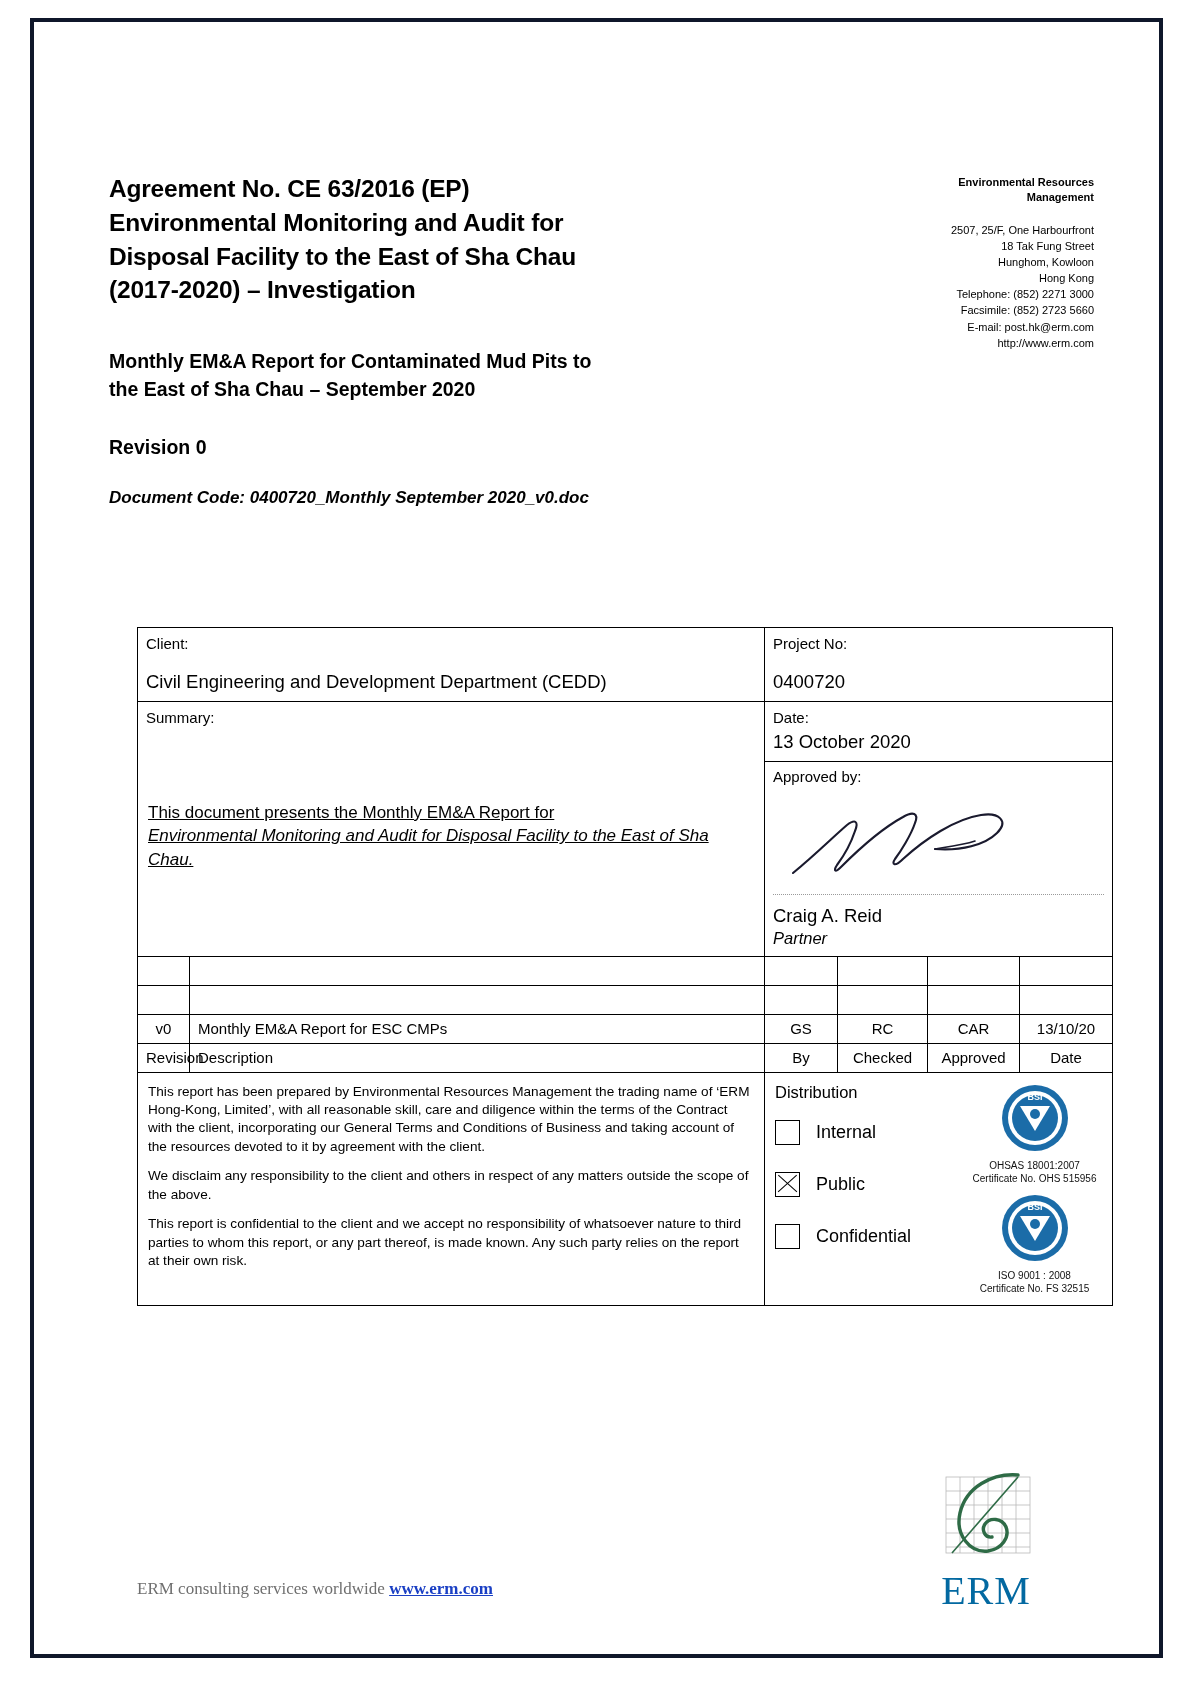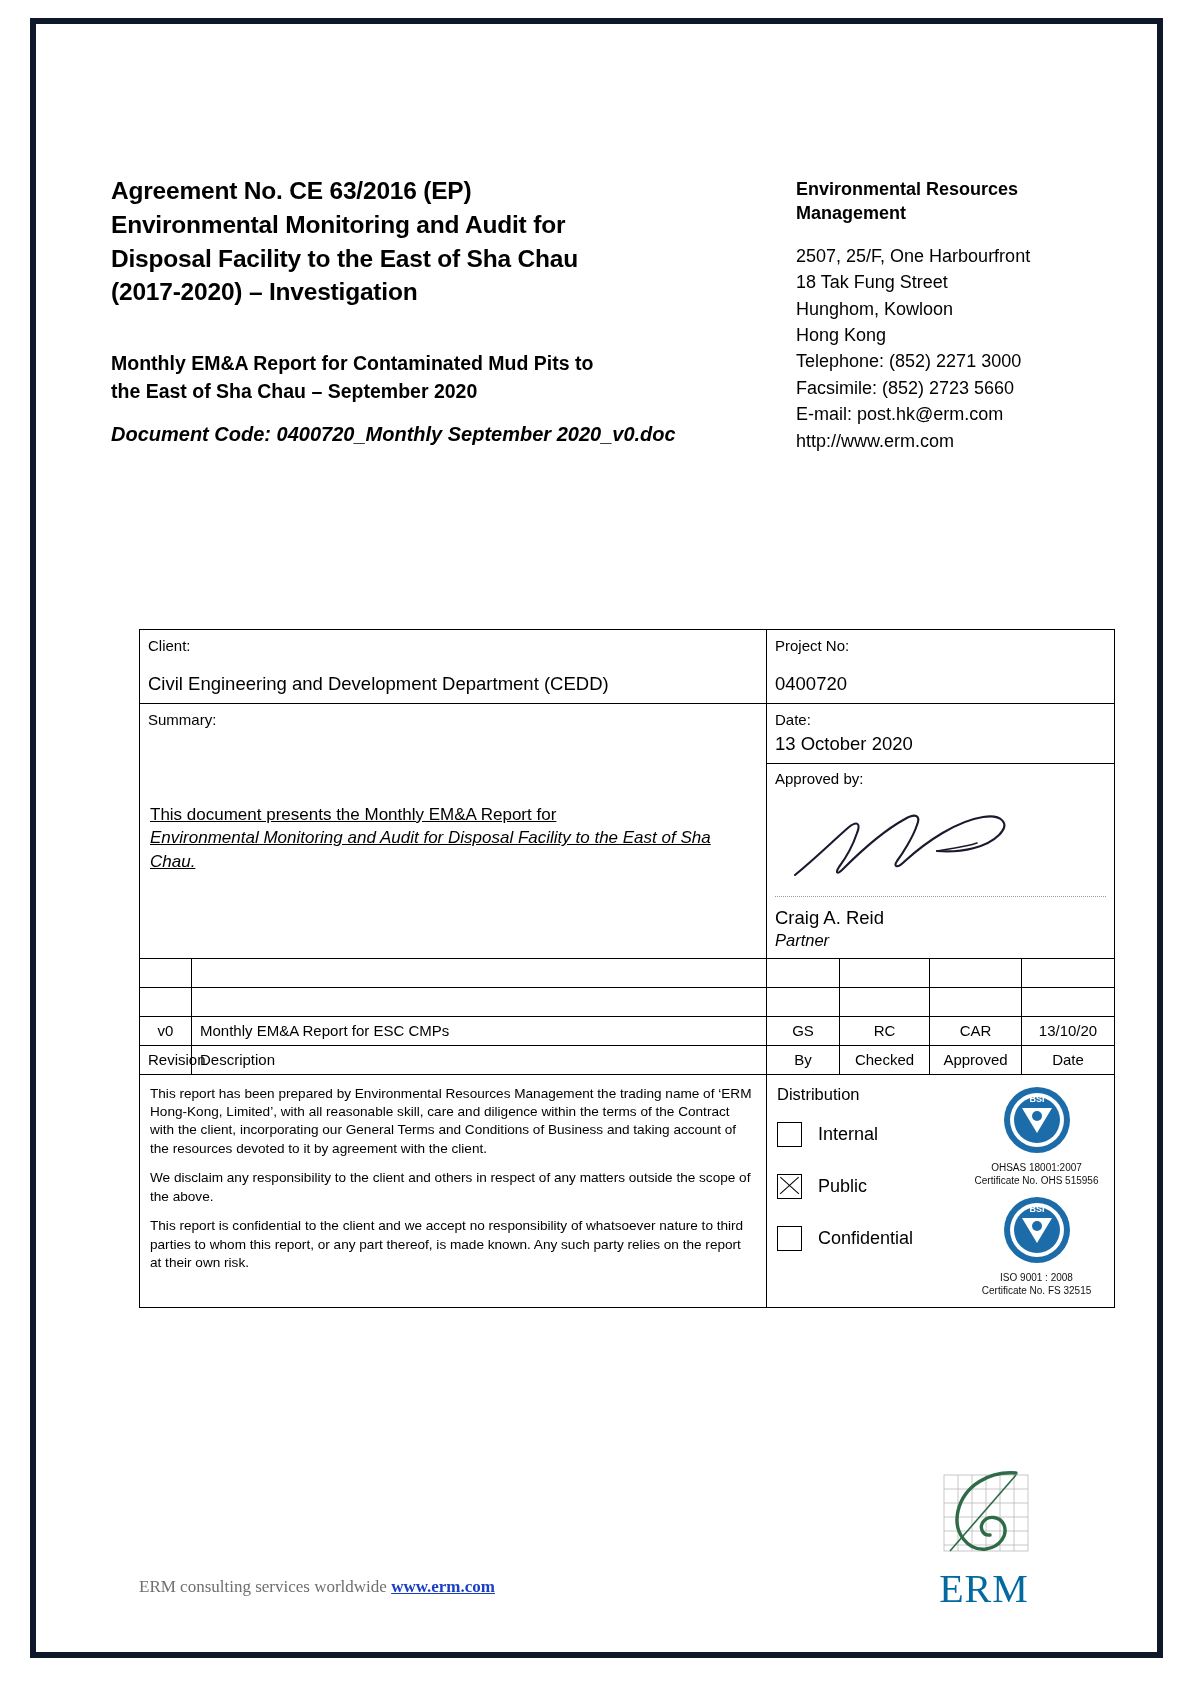--- a/index.html
+++ b/index.html
@@ -18,21 +18,21 @@
     overflow: hidden;
     box-sizing: border-box;
   }
   .sheet {
     position: absolute;
     left: 30px;
     top: 18px;
     width: 1133px;
     height: 1640px;
     background: #ffffff;
-    border: 6px solid #0f172a;
+    border: 4px solid #0f172a;
     box-sizing: border-box;
   }
 
   
   .header {
     position: absolute;
     left: 75px;
     top: 150px;
     width: 985px;
     display: flex;
@@ -50,30 +50,31 @@
     font-size: 19.5px;
     font-weight: bold;
     line-height: 1.45;
   }
   .revision {
     margin-top: 32px;
     font-size: 19.5px;
     font-weight: bold;
   }
   .doccode {
-    margin-top: 17px;
-    font-size: 20px;
+    margin-top: 29px;
+    font-size: 17px;
     font-weight: bold;
     font-style: italic;
   }
   .hdr-right {
     width: 300px;
-    font-size: 18px;
+    font-size: 11px;
     line-height: 1.47;
     padding-top: 3px;
+    text-align: right;
   }
   .hdr-right .company {
     font-weight: bold;
     line-height: 1.35;
   }
   .hdr-right .addr { margin-top: 17px; }
 
   
   .tbl {
     position: absolute;
@@ -241,20 +242,21 @@
         <div class="title-main">
           <div>Agreement No. CE 63/2016 (EP)</div>
           <div>Environmental Monitoring and Audit for</div>
           <div>Disposal Facility to the East of Sha Chau</div>
           <div>(2017-2020) – Investigation</div>
         </div>
         <div class="title-sub">
           <div>Monthly EM&amp;A Report for Contaminated Mud Pits to</div>
           <div>the East of Sha Chau – September 2020</div>
         </div>
+        <div class="revision">Revision 0</div>
         <div class="doccode">Document Code: 0400720_Monthly September 2020_v0.doc</div>
       </div>
 
       <div class="hdr-right">
         <div class="company">
           <div>Environmental Resources</div>
           <div>Management</div>
         </div>
         <div class="addr">
           <div>2507, 25/F, One Harbourfront</div>

